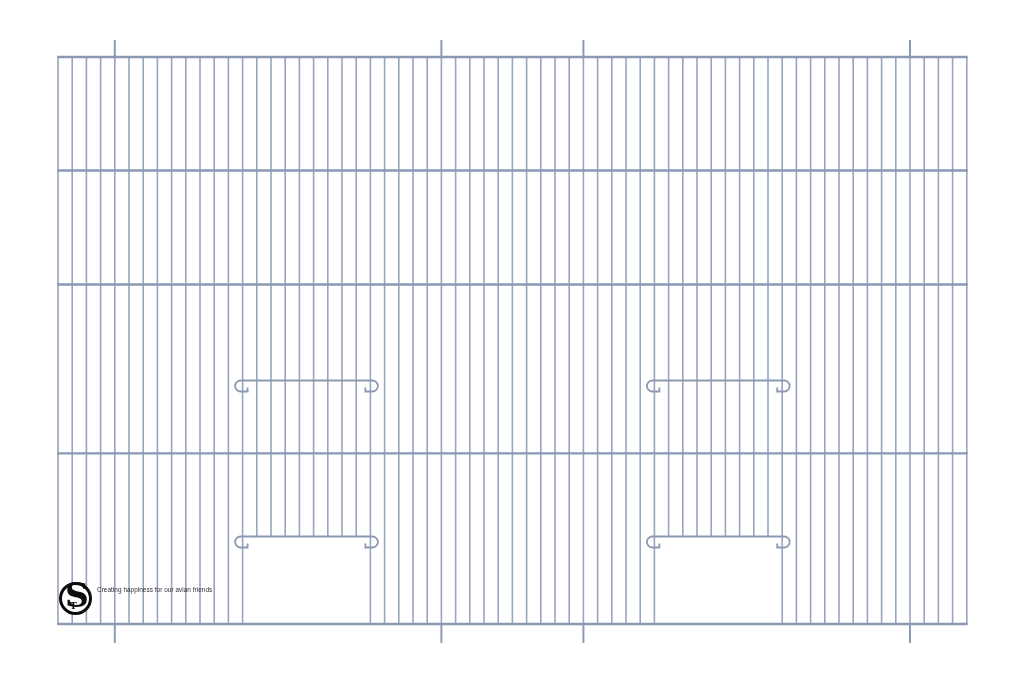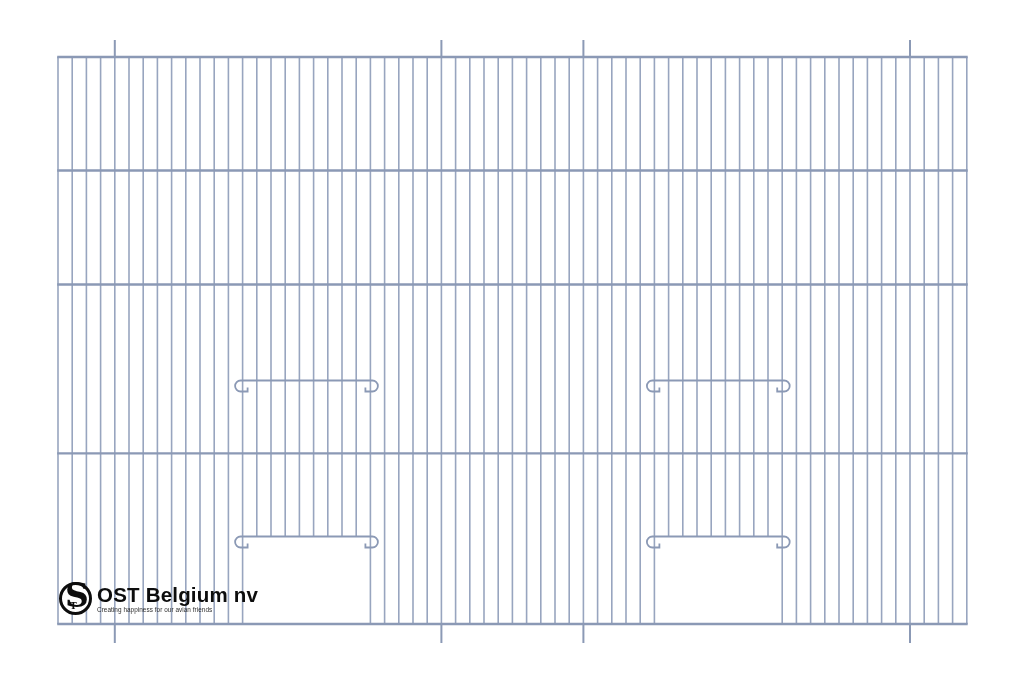--- a/index.html
+++ b/index.html
@@ -173,18 +173,17 @@
       <path d="M 247.6 543.5 V 547.5 H 240.6 A 5.5 5.5 0 0 1 240.6 536.5 H 372.4 A 5.5 5.5 0 0 1 372.4 547.5 H 365.4 V 543.5" fill="none" stroke="#8b99b5" stroke-width="1.8"></path>
       <path d="M 659.4 543.5 V 547.5 H 652.4 A 5.5 5.5 0 0 1 652.4 536.5 H 784.1999999999999 A 5.5 5.5 0 0 1 784.1999999999999 547.5 H 777.1999999999999 V 543.5" fill="none" stroke="#8b99b5" stroke-width="1.8"></path>
     </svg>
 
   <div class="logo">
     <div class="logo-mark">
       <span class="mono-s">S</span>
       <span class="mono-t">T</span>
     </div>
     <div class="logo-text">
-      <div class="company">OST Belgium nv</div>
       <div class="tagline">Creating happiness for our avian friends</div>
     </div>
   </div>
 
 </div>
 
 </body></html>

